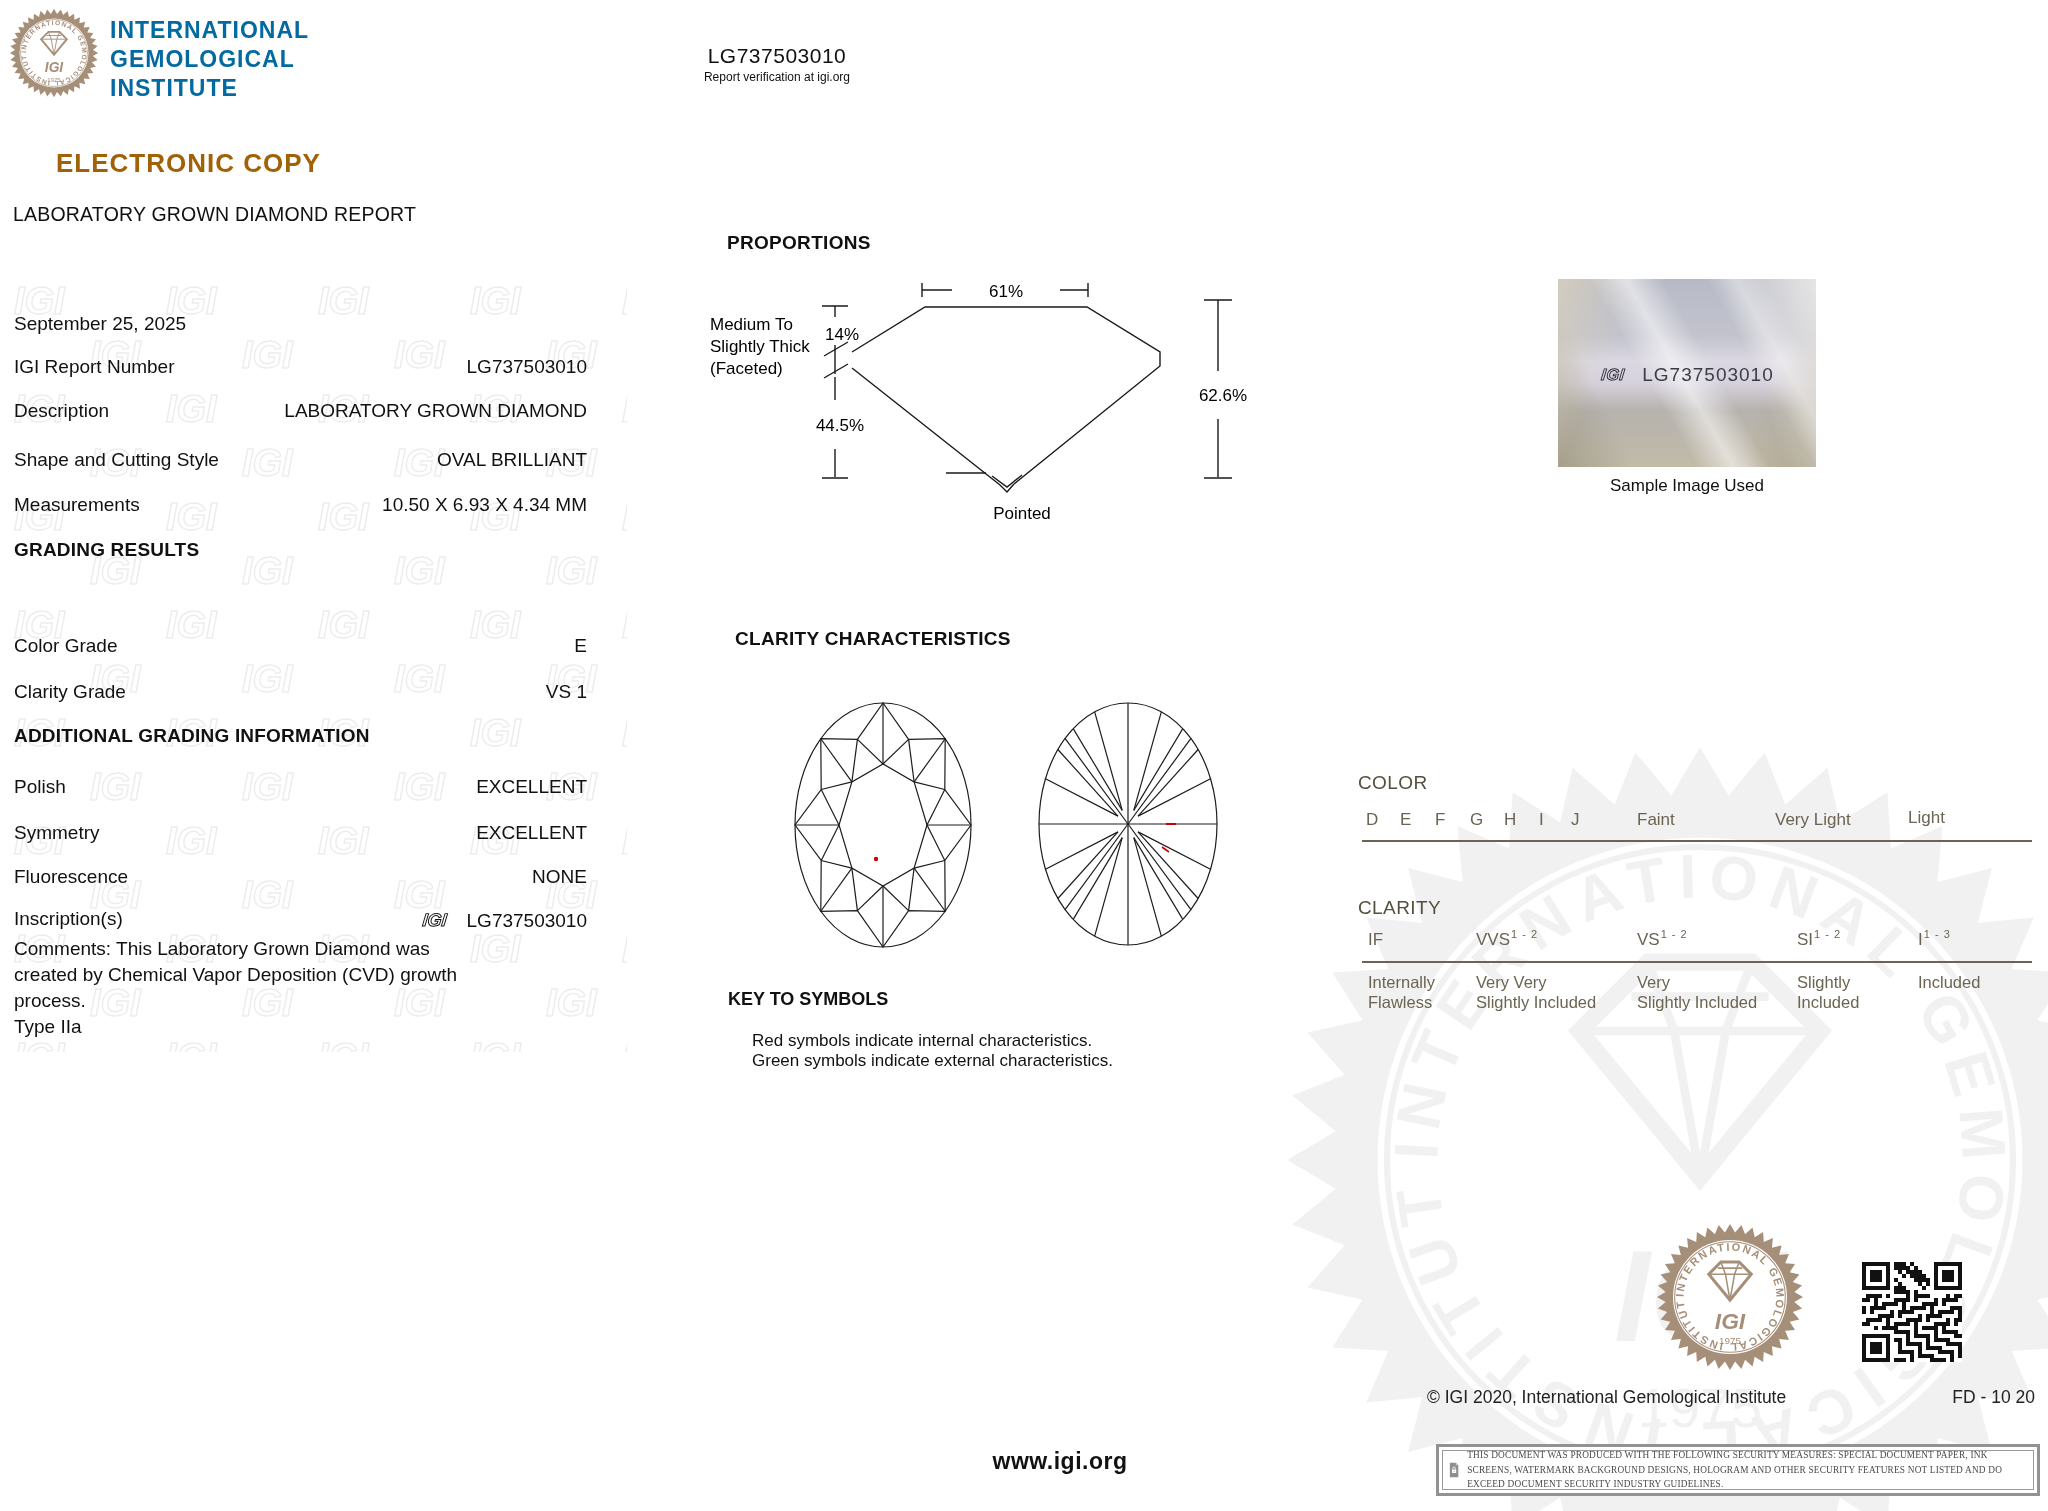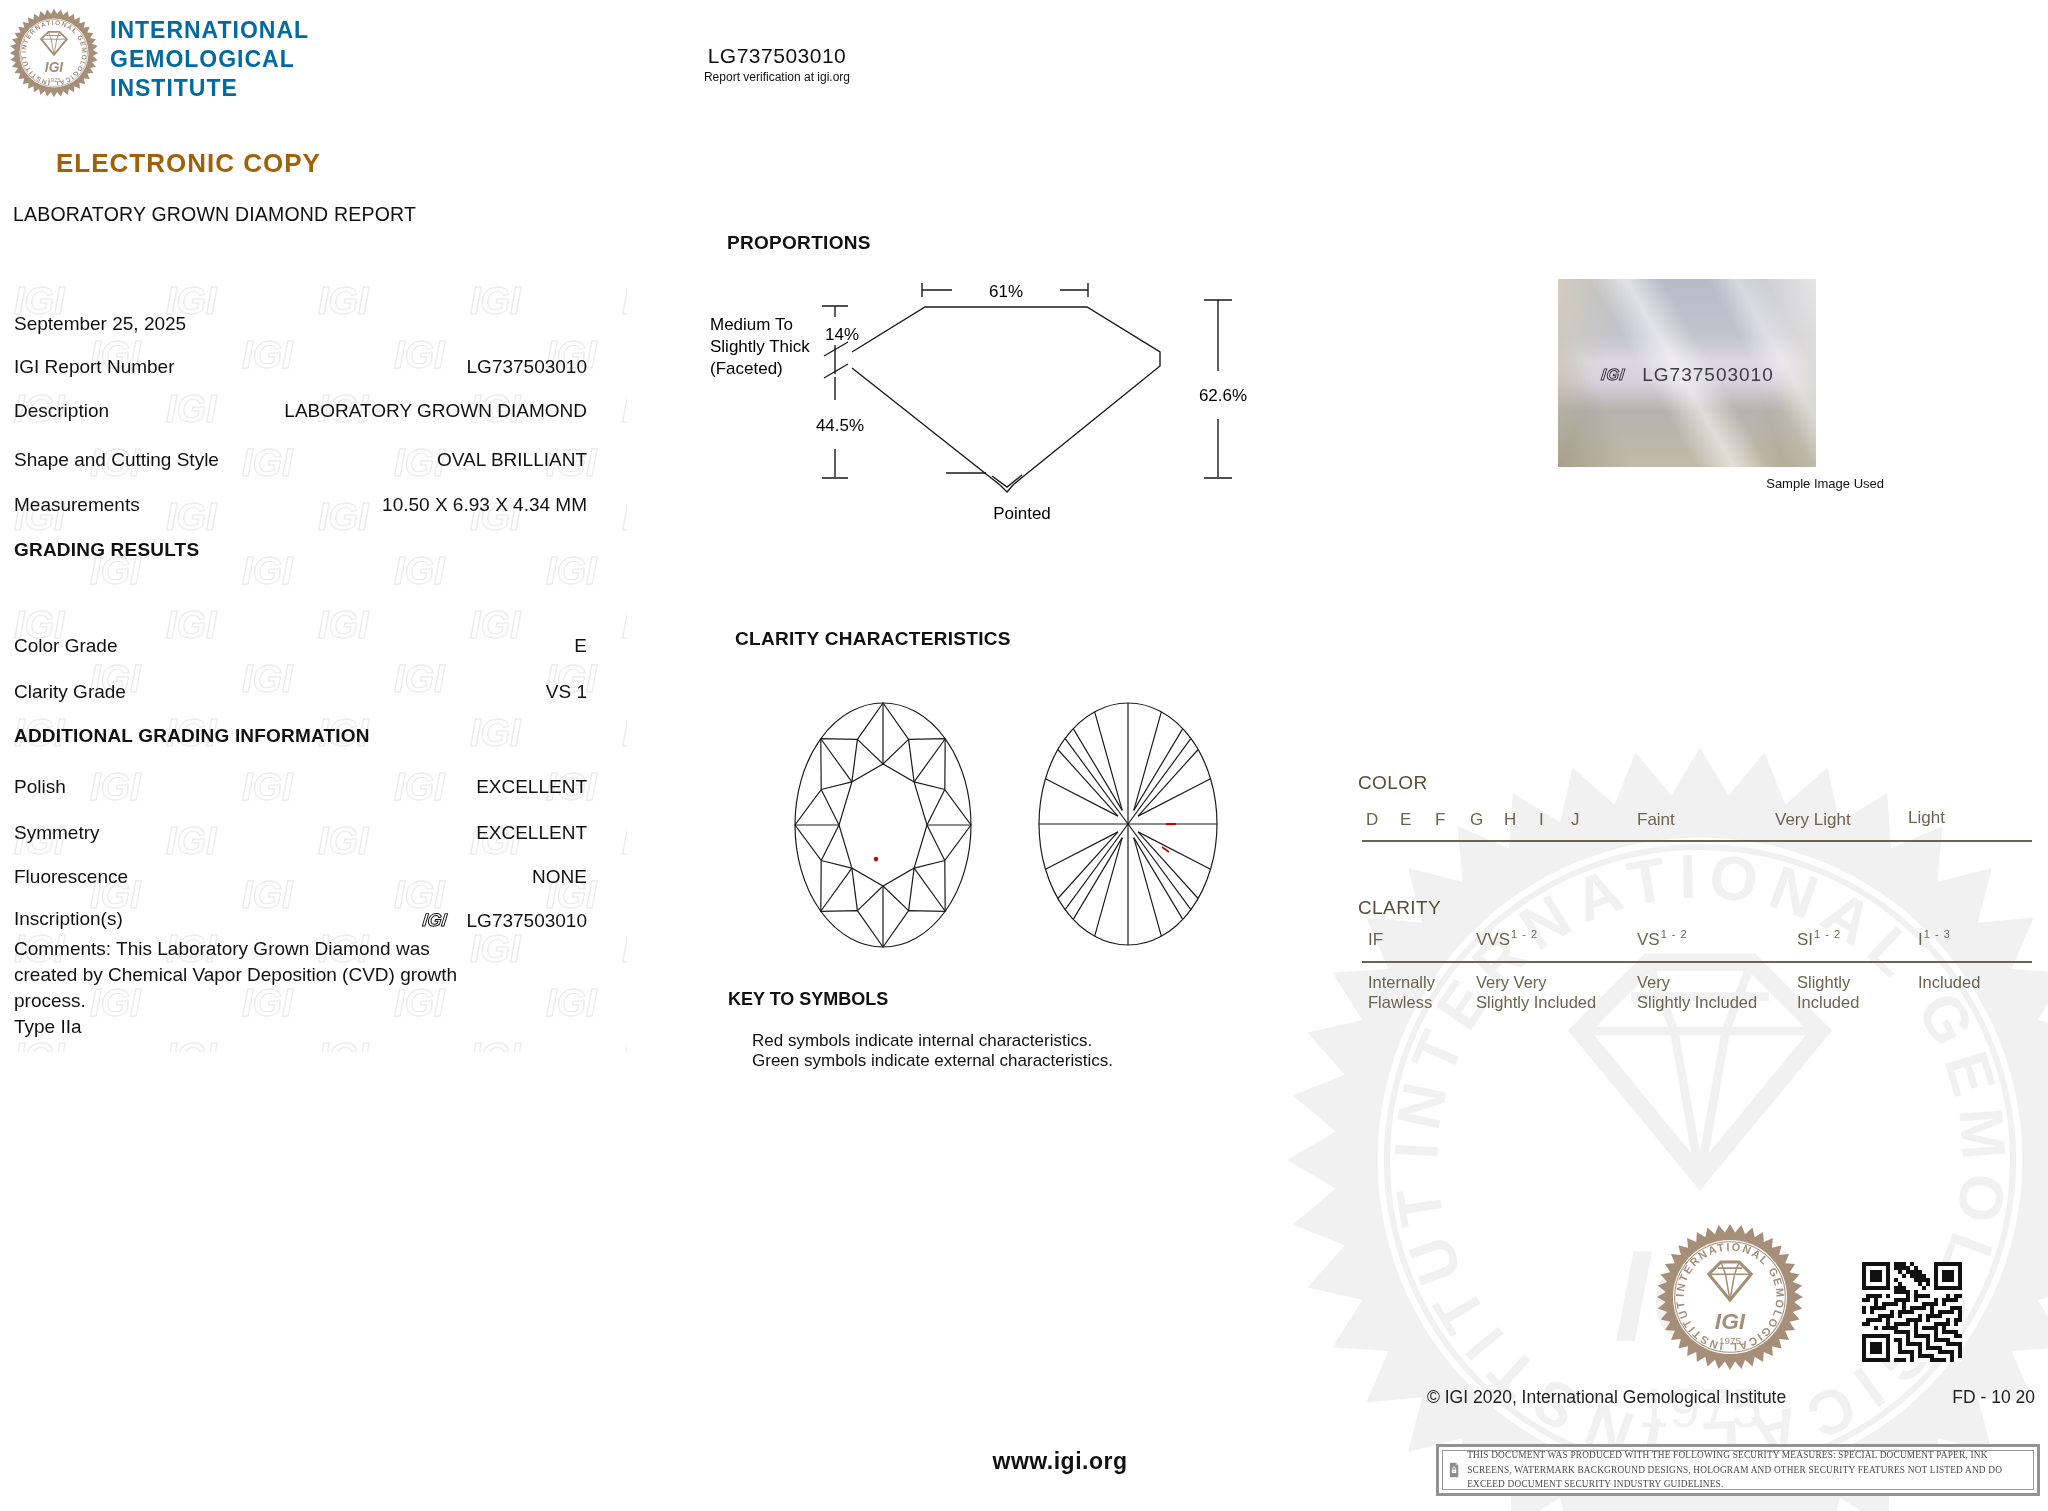--- a/index.html
+++ b/index.html
@@ -30,21 +30,21 @@
     background:
       linear-gradient(115deg,rgba(213,206,190,.95) 0%,rgba(213,206,190,0) 26%),
       linear-gradient(250deg,rgba(236,234,232,.9) 0%,rgba(236,234,232,0) 30%),
       linear-gradient(65deg,rgba(160,154,134,.85) 0%,rgba(160,154,134,0) 22%),
       linear-gradient(295deg,rgba(170,162,140,.8) 0%,rgba(170,162,140,0) 25%),
       linear-gradient(180deg,#b7bac6 0%,#c2c3cd 30%,#dbd8e2 44%,#d6d2dd 55%,#b6b2ae 70%,#c2bba9 100%);
   }
   .photo .streak{position:absolute;inset:0;
       background:linear-gradient(60deg,transparent 38%,rgba(255,255,255,.55) 48%,transparent 58%,transparent 70%,rgba(255,255,255,.35) 78%,transparent 86%);}
   .photo .insc{position:absolute;left:0;right:0;top:85px;text-align:center;color:#3c3c46;font-size:19px;letter-spacing:1px;white-space:nowrap;}
-  .photo-cap{left:1626px;top:476px;width:258px;text-align:right;font-size:13px;}
+  .photo-cap{left:1558px;top:476px;width:258px;text-align:center;font-size:17px;}
   
   .scale-head{font-size:19px;font-weight:normal;color:#55503c;letter-spacing:.4px;}
   .scale-item{position:absolute;font-size:17px;color:#6b6452;}
   .scale-rule{position:absolute;height:0;border-top:2px solid #6b6452;}
   .cl-code{position:absolute;font-size:17px;color:#6b6452;}
   .cl-code sup{font-size:11px;vertical-align:7px;margin-left:1px;letter-spacing:1px;}
   .cl-desc{position:absolute;font-size:16.5px;line-height:20px;color:#6b6452;}
   
   .copyright{left:1427px;top:1387px;font-size:17.5px;color:#222;}
   .formcode{top:1387px;right:13px;font-size:17.5px;color:#222;}

